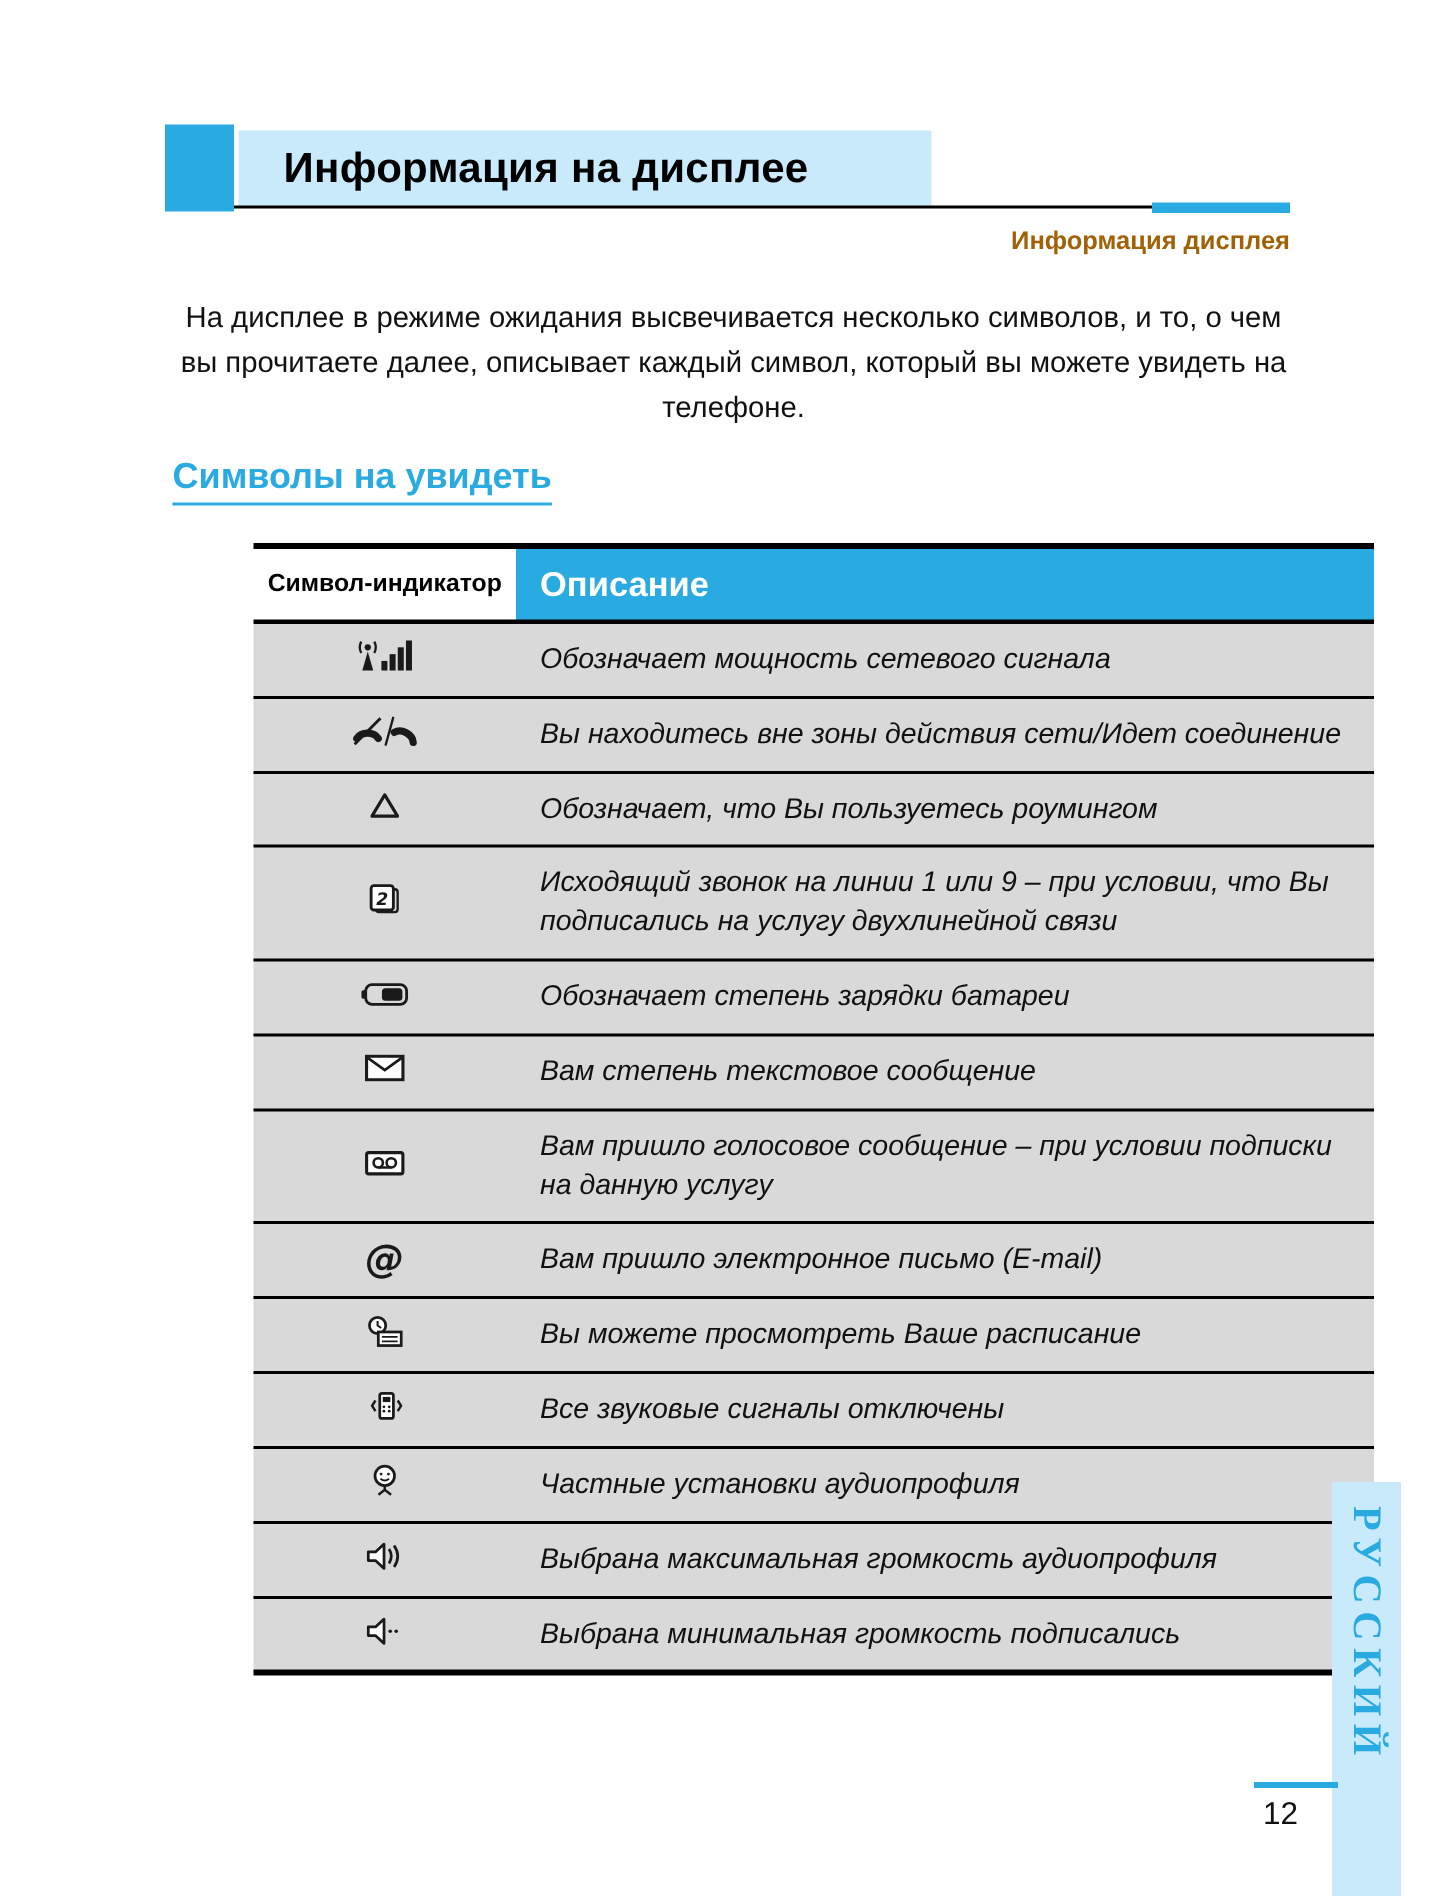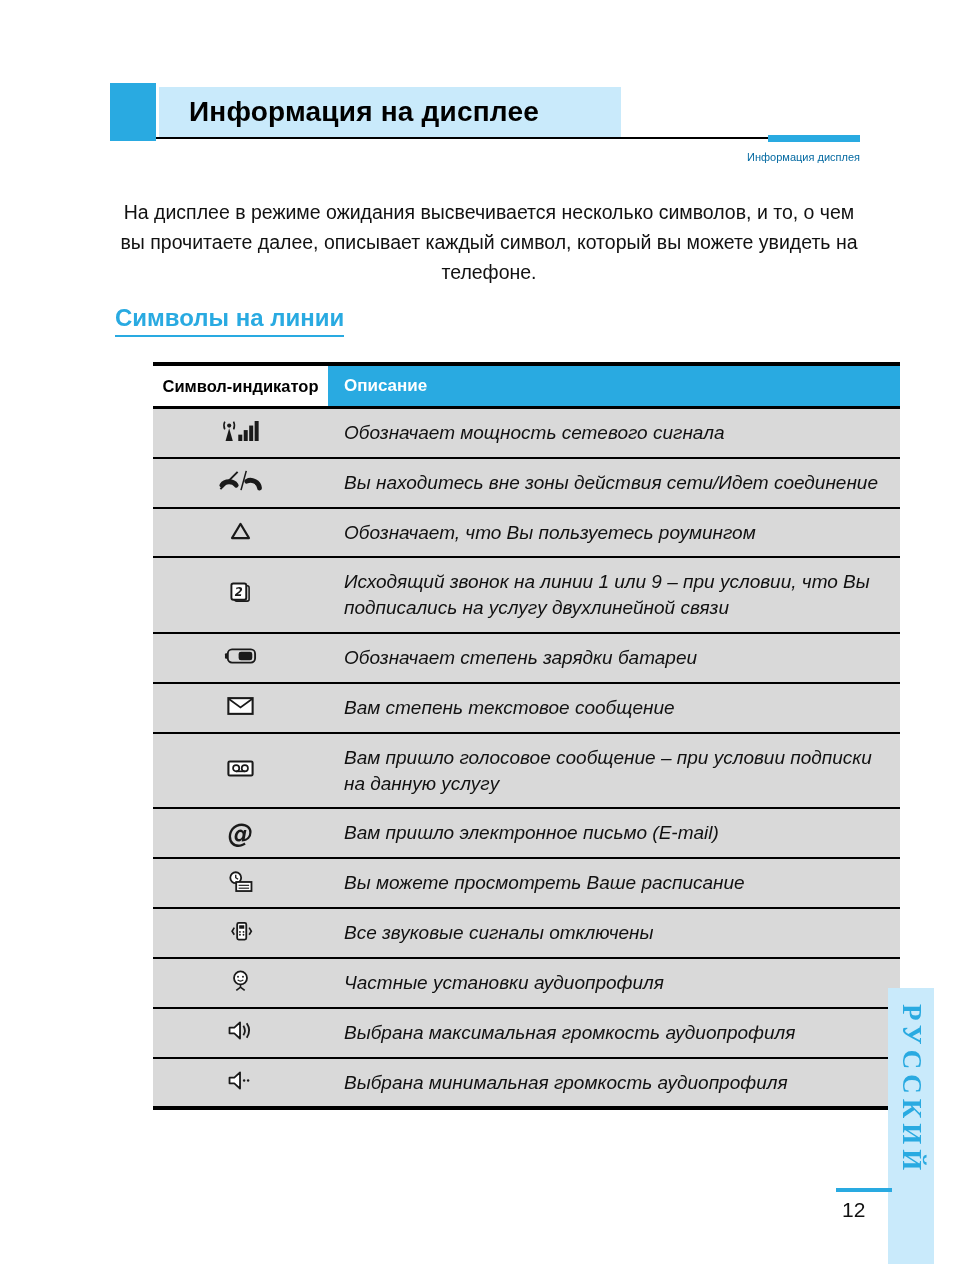--- a/index.html
+++ b/index.html
@@ -14,35 +14,35 @@
   .page{position:relative;width:954px;height:1264px;background:#fff;overflow:hidden;border-radius:11px;}
 
   
   .header{position:absolute;left:110px;top:83px;width:750px;height:110px;}
   .header-square{position:absolute;left:0;top:0;width:46px;height:58px;background:var(--accent);}
   .header-titlebox{position:absolute;left:49px;top:4px;width:462px;height:50px;background:var(--lightblue);
     display:flex;align-items:center;padding-left:30px;}
   .header-title{font-size:28px;font-weight:bold;color:#000;letter-spacing:0.2px;}
   .header-line{position:absolute;left:46px;top:54px;width:704px;border-top:2px solid #000;}
   .header-accentbar{position:absolute;right:0;top:52px;width:92px;height:7px;background:var(--accent);}
-  .header-sub{position:absolute;right:0;top:68px;font-size:11px;font-weight:normal;color:#0369a1;}
+  .header-sub{position:absolute;right:0;top:68px;font-size:17px;font-weight:bold;color:#a16207;}
 
   
   .intro{position:absolute;left:115px;top:197px;width:748px;font-size:19.5px;line-height:1.55;color:#111;text-align:center;}
 
   
   .section-heading{position:absolute;left:115px;top:304px;color:var(--accent);font-size:24px;font-weight:bold;
     display:inline-block;border-bottom:2px solid var(--accent);padding-bottom:3px;}
 
   
-  .table-wrap{position:absolute;left:113px;top:362px;width:781px;padding-left:40px;}
+  .table-wrap{position:absolute;left:129px;top:362px;width:781px;padding-left:40px;}
   table.symbols{width:747px;border-collapse:collapse;border-top:4px solid #000;border-bottom:4px solid #000;}
   table.symbols th{border-bottom:3px solid #000;}
   th.sym{width:175px;background:#fff;color:#000;font-size:16.5px;font-weight:bold;text-align:center;padding:10px 2px;}
-  th.desc{background:var(--accent);color:#fff;font-size:17px;font-weight:bold;text-align:left;padding:10px 16px;}
+  th.desc{background:var(--accent);color:#fff;font-size:23px;font-weight:bold;text-align:left;padding:10px 16px;}
   td{border-bottom:2px solid #000;background:var(--rowbg);vertical-align:middle;font-style:italic;}
   td.icon-cell{width:175px;text-align:center;padding:6px 0;}
   td.icon-cell .icon{display:inline-flex;align-items:center;justify-content:center;}
   td.desc-cell{font-size:19px;color:#111;padding:11px 16px;line-height:1.36;}
 
   
   .side-label-box{position:absolute;left:888px;top:988px;width:46px;height:276px;background:var(--lightblue);
     display:flex;justify-content:center;padding-top:16px;}
   .side-label-text{writing-mode:vertical-rl;color:var(--accent);font-weight:bold;font-size:27px;letter-spacing:5px;
     font-family:"Liberation Serif","DejaVu Serif",serif;}
@@ -61,21 +61,21 @@
     <div class="header-titlebox">
       <h1 class="header-title">Информация на дисплее</h1>
     </div>
     <div class="header-line"></div>
     <div class="header-accentbar"></div>
     <div class="header-sub">Информация дисплея</div>
   </div>
 
   <p class="intro">На дисплее в режиме ожидания высвечивается несколько символов, и то, о чем вы прочитаете далее, описывает каждый символ, который вы можете увидеть на телефоне.</p>
 
-  <h2 class="section-heading">Символы на линии</h2>
+  <h2 class="section-heading">Символы на увидеть</h2>
 
   <div class="table-wrap">
     <table class="symbols">
       <thead>
         <tr>
           <th class="sym">Символ-индикатор</th>
           <th class="desc">Описание</th>
         </tr>
       </thead>
       <tbody>
@@ -211,21 +211,21 @@
     <td class="desc-cell">Выбрана максимальная громкость аудиопрофиля</td>
   </tr>
           <tr>
     <td class="icon-cell"><span class="icon">
                 <svg viewBox="0 0 28 22" width="27" height="21">
                   <path d="M2.5 8 L7.5 8 L13.5 2.5 L13.5 19.5 L7.5 14 L2.5 14 Z" fill="#fff" stroke="#1a1a1a" stroke-width="1.9" stroke-linejoin="round"></path>
                   <circle cx="17.8" cy="11" r="1.25" fill="#1a1a1a"></circle>
                   <circle cx="22" cy="11" r="1.25" fill="#1a1a1a"></circle>
                 </svg>
               </span></td>
-    <td class="desc-cell">Выбрана минимальная громкость аудиопрофиля</td>
+    <td class="desc-cell">Выбрана минимальная громкость подписались</td>
   </tr>
         </tbody>
     </table>
   </div>
 
   <div class="side-label-box">
     <span class="side-label-text">РУССКИЙ</span>
   </div>
 
   <div class="pagenum-rule"></div>

